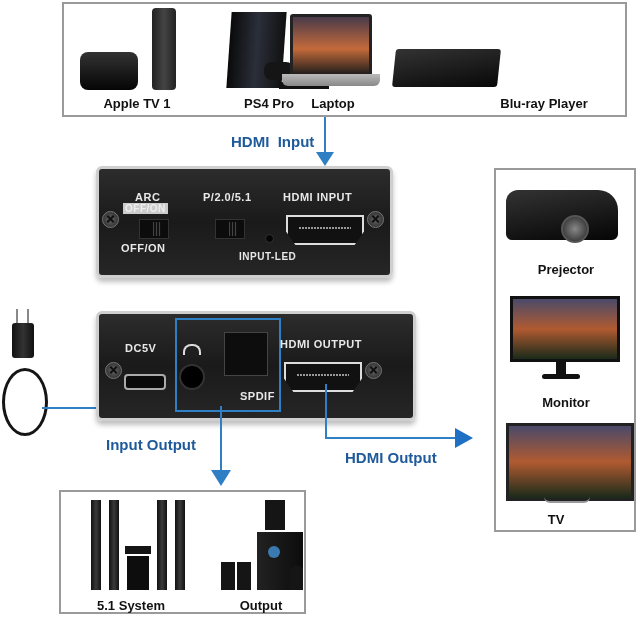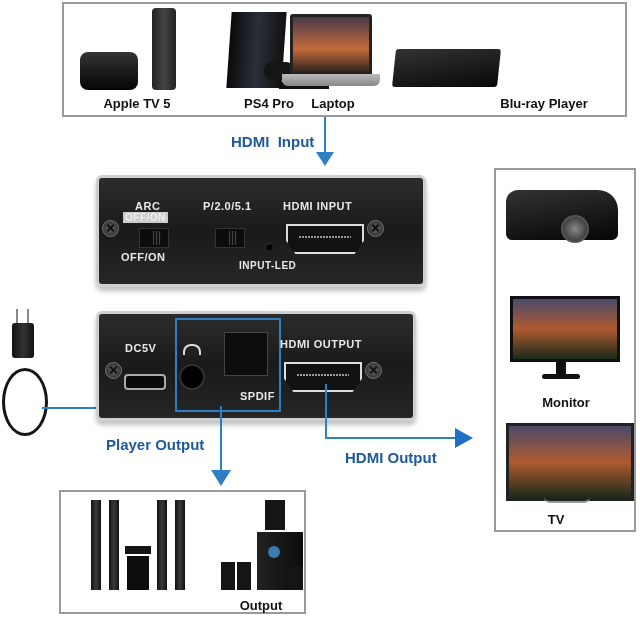--- a/index.html
+++ b/index.html
@@ -19,40 +19,40 @@
   .line{position:absolute;background:#2f7fc4;}
   .dev{position:absolute;}
 </style>
 </head>
 <body>
 
 <div class="box" style="left:62px;top:2px;width:565px;height:115px;">
 
   <div class="dev" style="left:16px;top:48px;width:58px;height:38px;background:linear-gradient(#333,#050505);border-radius:8px;"></div>
   <div class="dev" style="left:88px;top:4px;width:24px;height:82px;background:linear-gradient(90deg,#222,#444,#222);border-radius:4px;"></div>
-  <div class="lbl" style="left:18px;top:92px;width:110px;">Apple TV 5</div>
+  <div class="lbl" style="left:18px;top:92px;width:110px;">Apple TV 1</div>
 
   <div class="dev" style="left:165px;top:8px;width:55px;height:76px;background:linear-gradient(90deg,#0a0a0a,#2b2f3a,#111);transform:skewX(-4deg);"></div>
   <div class="dev" style="left:200px;top:58px;width:30px;height:18px;background:#151515;border-radius:8px;"></div>
   <div class="dev" style="left:215px;top:78px;width:50px;height:7px;background:#111;"></div>
   <div class="lbl" style="left:150px;top:92px;width:110px;">PS4 Pro</div>
 
   <div class="dev" style="left:226px;top:10px;width:76px;height:58px;background:linear-gradient(180deg,#4a3a4a,#c46a3a 55%,#1b1b1b);border:3px solid #222;border-radius:3px;"></div>
   <div class="dev" style="left:218px;top:70px;width:98px;height:12px;background:linear-gradient(#bbb,#888);border-radius:0 0 6px 6px;"></div>
   <div class="lbl" style="left:214px;top:92px;width:110px;">Laptop</div>
 
   <div class="dev" style="left:330px;top:45px;width:105px;height:38px;background:linear-gradient(170deg,#333,#080808);border-radius:3px;transform:skewX(-6deg);"></div>
   <div class="lbl" style="left:410px;top:92px;width:140px;">Blu-ray Player</div>
 </div>
 
 <div class="line" style="left:324px;top:117px;width:2px;height:40px;"></div>
 <div class="dev" style="left:316px;top:152px;width:0;height:0;border-left:9px solid transparent;border-right:9px solid transparent;border-top:14px solid #2f7fc4;"></div>
 <div class="blue" style="left:231px;top:133px;white-space:pre;">HDMI  Input</div>
 
-<div class="panel" style="left:96px;top:166px;width:330px;height:112px;margin-top:9px;">
+<div class="panel" style="left:96px;top:166px;width:297px;height:112px;">
   <div class="screw" style="left:3px;top:42px;"></div>
   <div class="screw" style="left:268px;top:42px;"></div>
   <div class="ptxt" style="left:36px;top:22px;">ARC</div>
   <div class="ptxt" style="left:24px;top:34px;background:#ccc;color:#eee;font-size:10px;padding:0 2px;">OFF/ON</div>
   <div class="switch" style="left:40px;top:50px;width:28px;height:18px;"></div>
   <div class="ptxt" style="left:22px;top:73px;">OFF/ON</div>
   <div class="ptxt" style="left:104px;top:22px;text-align:right;">P/2.0/5.1</div>
   <div class="switch" style="left:116px;top:50px;width:28px;height:18px;"></div>
   <div class="dev" style="left:166px;top:65px;width:7px;height:7px;border-radius:50%;background:#050505;border:1px solid #333;"></div>
   <div class="ptxt" style="left:140px;top:82px;font-size:10px;">INPUT-LED</div>
@@ -76,47 +76,49 @@
   <div class="dev" style="left:84px;top:30px;width:14px;height:9px;border:2px solid #ddd;border-bottom:none;border-radius:8px 8px 0 0;"></div>
   <div class="dev" style="left:80px;top:50px;width:22px;height:22px;border-radius:50%;background:#000;border:2px solid #333;"></div>
   <div class="dev" style="left:125px;top:18px;width:42px;height:42px;background:#0d0d0d;border:1px solid #444;"></div>
   <div class="ptxt" style="left:128px;top:76px;margin-left:13px;">SPDIF</div>
   <div class="ptxt" style="left:181px;top:24px;">HDMI OUTPUT</div>
   <div class="hdmi" style="left:185px;top:48px;width:74px;height:26px;"></div>
 </div>
 
 <div class="line" style="left:220px;top:406px;width:2px;height:65px;"></div>
 <div class="dev" style="left:211px;top:470px;width:0;height:0;border-left:10px solid transparent;border-right:10px solid transparent;border-top:16px solid #2f7fc4;"></div>
-<div class="blue" style="left:106px;top:436px;">Player Output</div>
+<div class="blue" style="left:106px;top:436px;">Input Output</div>
 
 <div class="line" style="left:325px;top:384px;width:2px;height:55px;"></div>
 <div class="line" style="left:325px;top:437px;width:130px;height:2px;"></div>
 <div class="dev" style="left:455px;top:428px;width:0;height:0;border-top:10px solid transparent;border-bottom:10px solid transparent;border-left:18px solid #1f6fc4;"></div>
 <div class="blue" style="left:345px;top:449px;">HDMI Output</div>
 
 <div class="box" style="left:494px;top:168px;width:142px;height:364px;">
   <div class="dev" style="left:10px;top:20px;width:112px;height:50px;background:linear-gradient(170deg,#333,#050505);border-radius:12px 20px 6px 6px;"></div>
   <div class="dev" style="left:65px;top:45px;width:24px;height:24px;border-radius:50%;background:radial-gradient(circle,#888,#222);border:2px solid #555;"></div>
+  <div class="lbl" style="left:0;top:92px;width:140px;">Prejector</div>
   <div class="dev" style="left:14px;top:126px;width:104px;height:60px;background:linear-gradient(180deg,#4a4a6a,#b05a30 50%,#1a2a1a);border:3px solid #111;"></div>
   <div class="dev" style="left:60px;top:190px;width:10px;height:14px;background:#111;"></div>
   <div class="dev" style="left:46px;top:204px;width:38px;height:5px;background:#111;border-radius:4px;"></div>
   <div class="lbl" style="left:0;top:225px;width:140px;">Monitor</div>
   <div class="dev" style="left:10px;top:253px;width:122px;height:72px;background:linear-gradient(180deg,#4a4a6a,#b05a30 50%,#1a2a1a);border:3px solid #222;"></div>
   <div class="dev" style="left:48px;top:327px;width:46px;height:4px;border-bottom:2px solid #999;border-radius:0 0 10px 10px;"></div>
   <div class="lbl" style="left:0;top:342px;width:120px;">TV</div>
 </div>
 
 <div class="box" style="left:59px;top:490px;width:247px;height:124px;">
 
   <div class="dev" style="left:30px;top:8px;width:10px;height:90px;background:linear-gradient(90deg,#111,#3a3a3a,#111);"></div>
   <div class="dev" style="left:48px;top:8px;width:10px;height:90px;background:linear-gradient(90deg,#111,#3a3a3a,#111);"></div>
   <div class="dev" style="left:96px;top:8px;width:10px;height:90px;background:linear-gradient(90deg,#111,#3a3a3a,#111);"></div>
   <div class="dev" style="left:114px;top:8px;width:10px;height:90px;background:linear-gradient(90deg,#111,#3a3a3a,#111);"></div>
   <div class="dev" style="left:64px;top:54px;width:26px;height:8px;background:#151515;"></div>
   <div class="dev" style="left:66px;top:64px;width:22px;height:34px;background:#0d0d0d;"></div>
+  <div class="lbl" style="left:10px;top:106px;width:120px;">5.1 System</div>
 
   <div class="dev" style="left:204px;top:8px;width:20px;height:30px;background:#151515;"></div>
   <div class="dev" style="left:196px;top:40px;width:46px;height:58px;background:linear-gradient(90deg,#222,#0c0c0c);"></div>
   <div class="dev" style="left:207px;top:54px;width:12px;height:12px;border-radius:50%;background:#3a7ab0;"></div>
   <div class="dev" style="left:160px;top:70px;width:14px;height:28px;background:#151515;"></div>
   <div class="dev" style="left:176px;top:70px;width:14px;height:28px;background:#151515;"></div>
   <div class="dev" style="left:228px;top:76px;width:14px;height:22px;background:#151515;"></div>
   <div class="dev" style="left:232px;top:74px;width:8px;height:24px;background:#151515;"></div>
   <div class="lbl" style="left:150px;top:106px;width:100px;">Output</div>
 </div>

